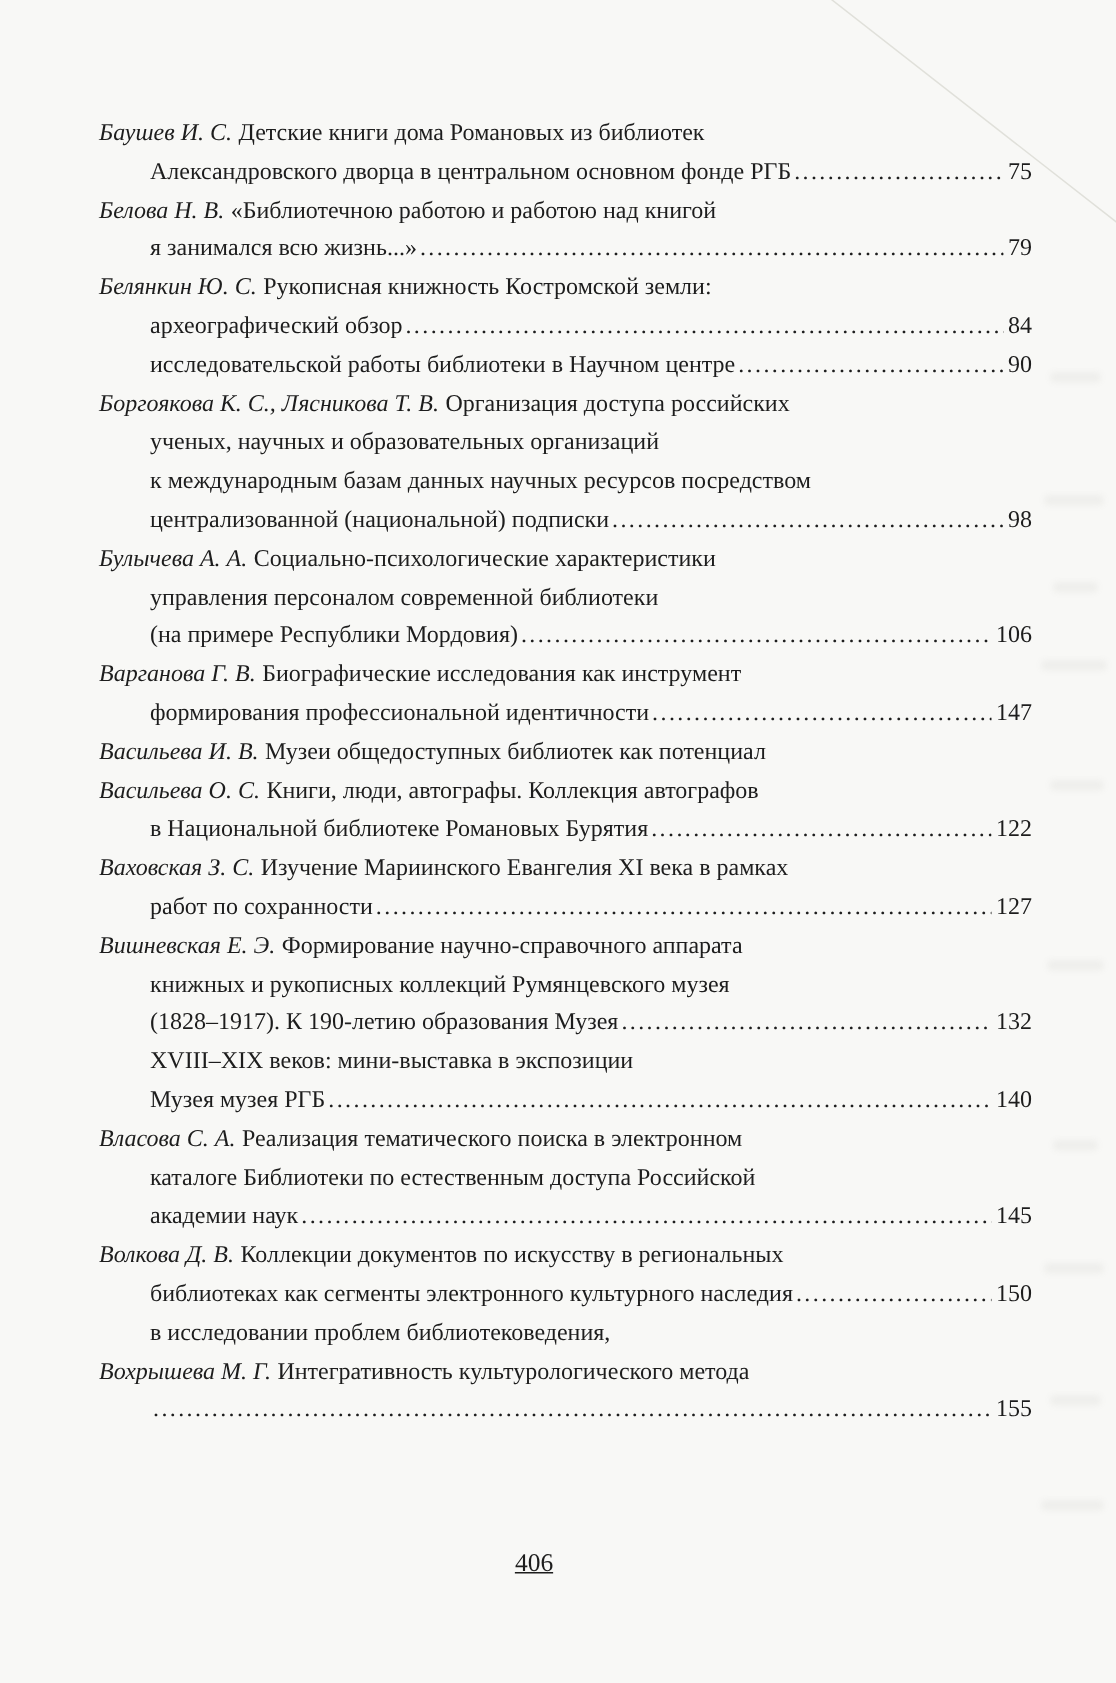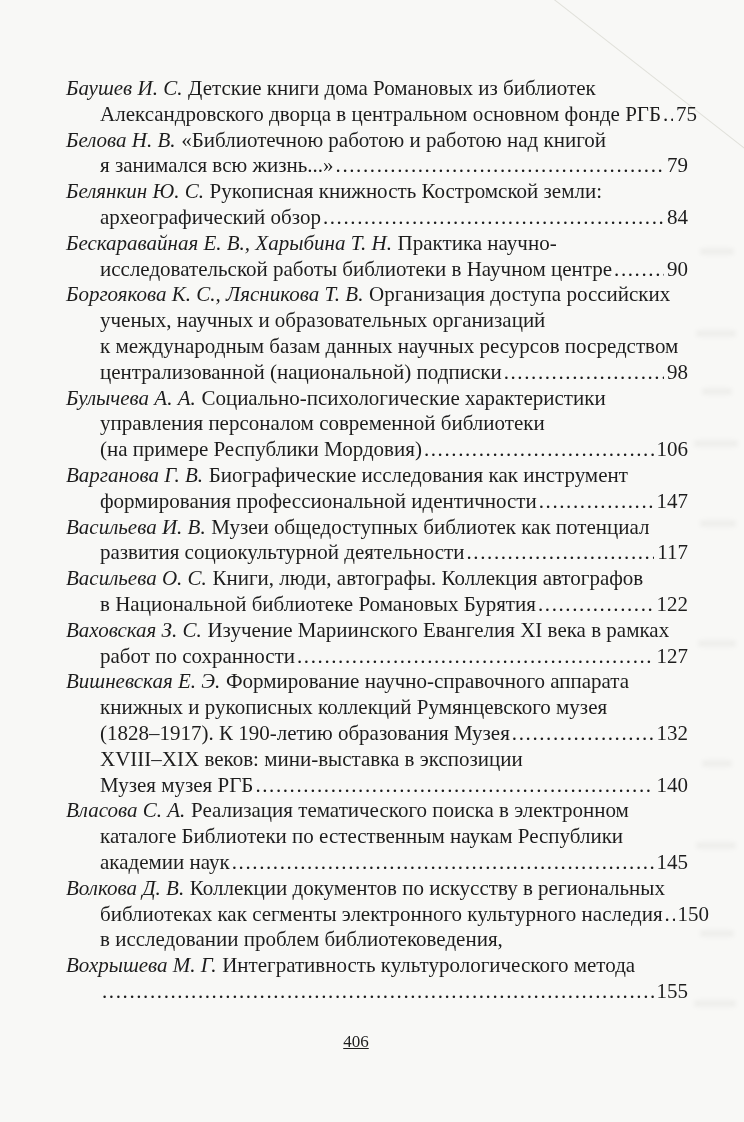--- a/index.html
+++ b/index.html
@@ -22,21 +22,21 @@
     background:#e0e0da;
     transform-origin:left top;transform:rotate(38deg);
   }
   
   .bleed{
     position:absolute;height:7px;background:#8f8f88;
     opacity:.09;filter:blur(2px);border-radius:3px;
   }
   .toc{
     position:absolute;left:66px;top:76px;width:622px;
-    font-size:21px;line-height:25.8px;
+    font-size:16px;line-height:25.8px;
   }
   .entry{margin:0;}
   .toc-line{white-space:nowrap;}
   .toc-line.cont{padding-left:34px;}
   .toc-line.last{display:flex;align-items:baseline;text-align:right;}
   .line-text{flex:0 0 auto;}
   .author{font-style:italic;margin-right:.27em;}
   .dots{
     flex:1 1 auto;overflow:hidden;white-space:nowrap;
     margin:0 3px 0 2px;min-width:10px;
@@ -90,21 +90,20 @@
       </div>
       <div class="entry">
         <div class="toc-line"><span class="line-text"><span class="author">Белянкин Ю. С.</span><span>Рукописная книжность Костромской земли:</span></span></div>
         <div class="toc-line cont last">
           <span class="line-text"><span>археографический обзор</span></span>
           <span class="dots"></span>
           <span class="pg">84</span>
         </div>
       </div>
       <div class="entry">
-        <div class="toc-line"><span class="line-text"><span class="author">Бескаравайная Е. В., Харыбина Т. Н.</span><span>Практика научно-</span></span></div>
         <div class="toc-line cont last">
           <span class="line-text"><span>исследовательской работы библиотеки в Научном центре</span></span>
           <span class="dots"></span>
           <span class="pg">90</span>
         </div>
       </div>
       <div class="entry">
         <div class="toc-line"><span class="line-text"><span class="author">Боргоякова К. С., Лясникова Т. В.</span><span>Организация доступа российских</span></span></div>
         <div class="toc-line cont"><span class="line-text"><span>ученых, научных и образовательных организаций</span></span></div>
         <div class="toc-line cont"><span class="line-text"><span>к международным базам данных научных ресурсов посредством</span></span></div>
@@ -126,25 +125,20 @@
       <div class="entry">
         <div class="toc-line"><span class="line-text"><span class="author">Варганова Г. В.</span><span>Биографические исследования как инструмент</span></span></div>
         <div class="toc-line cont last">
           <span class="line-text"><span>формирования профессиональной идентичности</span></span>
           <span class="dots"></span>
           <span class="pg">147</span>
         </div>
       </div>
       <div class="entry">
         <div class="toc-line"><span class="line-text"><span class="author">Васильева И. В.</span><span>Музеи общедоступных библиотек как потенциал</span></span></div>
-        <div class="toc-line cont last">
-          <span class="line-text"><span>развития социокультурной деятельности</span></span>
-          <span class="dots"></span>
-          <span class="pg">117</span>
-        </div>
       </div>
       <div class="entry">
         <div class="toc-line"><span class="line-text"><span class="author">Васильева О. С.</span><span>Книги, люди, автографы. Коллекция автографов</span></span></div>
         <div class="toc-line cont last">
           <span class="line-text"><span>в Национальной библиотеке Романовых Бурятия</span></span>
           <span class="dots"></span>
           <span class="pg">122</span>
         </div>
       </div>
       <div class="entry">
@@ -167,21 +161,21 @@
       <div class="entry">
         <div class="toc-line cont"><span class="line-text"><span>XVIII–XIX веков: мини-выставка в экспозиции</span></span></div>
         <div class="toc-line cont last">
           <span class="line-text"><span>Музея музея РГБ</span></span>
           <span class="dots"></span>
           <span class="pg">140</span>
         </div>
       </div>
       <div class="entry">
         <div class="toc-line"><span class="line-text"><span class="author">Власова С. А.</span><span>Реализация тематического поиска в электронном</span></span></div>
-        <div class="toc-line cont"><span class="line-text"><span>каталоге Библиотеки по естественным наукам Республики</span></span></div>
+        <div class="toc-line cont"><span class="line-text"><span>каталоге Библиотеки по естественным доступа Российской</span></span></div>
         <div class="toc-line cont last">
           <span class="line-text"><span>академии наук</span></span>
           <span class="dots"></span>
           <span class="pg">145</span>
         </div>
       </div>
       <div class="entry">
         <div class="toc-line"><span class="line-text"><span class="author">Волкова Д. В.</span><span>Коллекции документов по искусству в региональных</span></span></div>
         <div class="toc-line cont last">
           <span class="line-text"><span>библиотеках как сегменты электронного культурного наследия</span></span>

